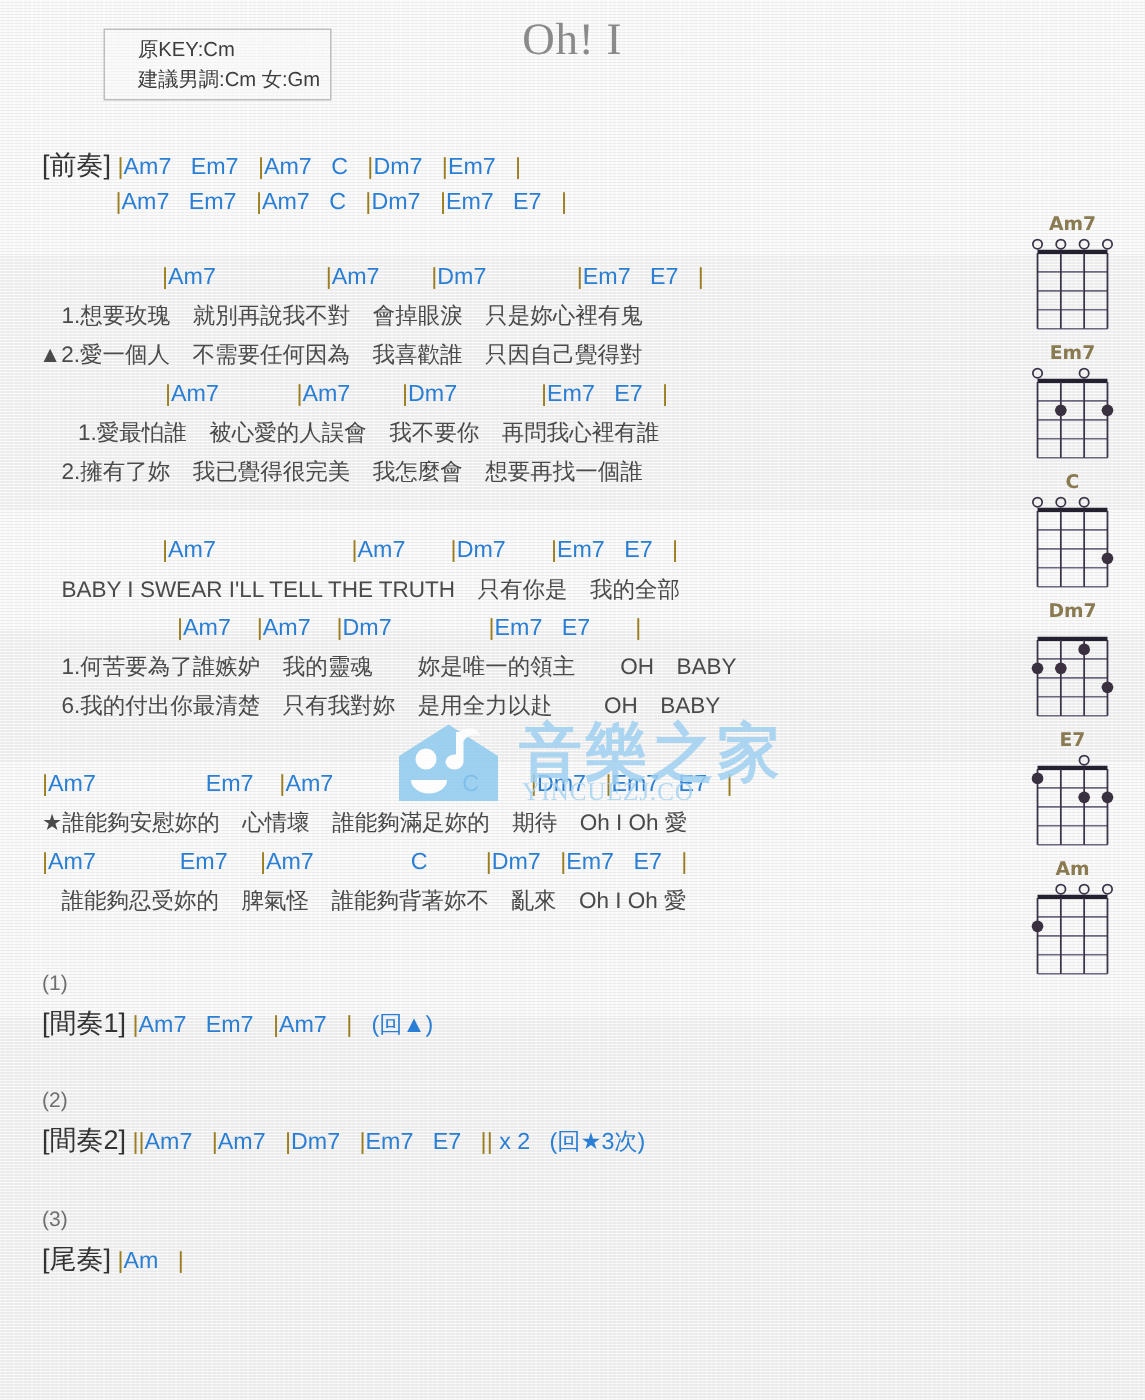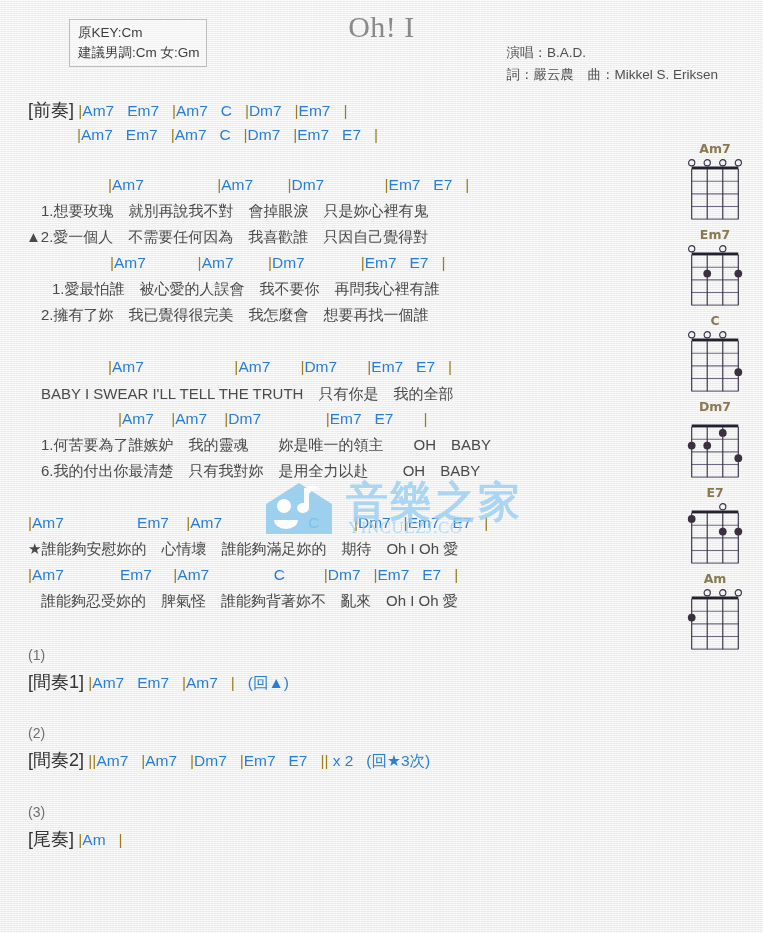--- a/index.html
+++ b/index.html
@@ -24,21 +24,21 @@
     width: 763px;
     height: 933px;
   }
 
   
   .key-box {
     position: absolute;
     left: 69px;
     top: 19px;
     border: 1px solid #bdbdbd;
-    padding: 3px 6px 4px 8px;
+    padding: 3px 6px 4px 22px;
     background: rgba(250,250,250,0.5);
     line-height: 1.45;
     font-size: 13.5px;
     color: #3d3d3d;
   }
   .song-title {
     position: absolute;
     left: 0;
     top: 10px;
     width: 763px;
@@ -151,24 +151,20 @@
 
 <div class="sheet">
 
   <div class="key-box">
     <div>原KEY:Cm</div>
     <div>建議男調:Cm 女:Gm</div>
   </div>
 
   <div class="song-title">Oh! I</div>
 
-  <div class="credits">
-    <div>演唱：B.A.D.</div>
-    <div class="line2">詞：嚴云農　曲：Mikkel S. Eriksen</div>
-  </div>
 
   <div id="body-lines">
       <div class="line chordline" style="left: 28px; top: 101px;"><span class="sectag">[前奏]</span> <span class="bar">|</span>Am7   Em7   <span class="bar">|</span>Am7   C   <span class="bar">|</span>Dm7   <span class="bar">|</span>Em7   <span class="bar">|</span></div>
       <div class="line chordline" style="left: 77px; top: 127px;"><span class="bar">|</span>Am7   Em7   <span class="bar">|</span>Am7   C   <span class="bar">|</span>Dm7   <span class="bar">|</span>Em7   E7   <span class="bar">|</span></div>
       <div class="line chordline" style="left: 108px; top: 177px;"><span class="bar">|</span>Am7                 <span class="bar">|</span>Am7        <span class="bar">|</span>Dm7              <span class="bar">|</span>Em7   E7   <span class="bar">|</span></div>
       <div class="line lyricline" style="left: 41px; top: 203px;">1.想要玫瑰　就別再說我不對　會掉眼淚　只是妳心裡有鬼</div>
       <div class="line lyricline" style="left: 26px; top: 229px;">▲2.愛一個人　不需要任何因為　我喜歡誰　只因自己覺得對</div>
       <div class="line chordline" style="left: 110px; top: 255px;"><span class="bar">|</span>Am7            <span class="bar">|</span>Am7        <span class="bar">|</span>Dm7             <span class="bar">|</span>Em7   E7   <span class="bar">|</span></div>
       <div class="line lyricline" style="left: 52px; top: 281px;">1.愛最怕誰　被心愛的人誤會　我不要你　再問我心裡有誰</div>
       <div class="line lyricline" style="left: 41px; top: 307px; text-align: center;">2.擁有了妳　我已覺得很完美　我怎麼會　想要再找一個誰</div>

